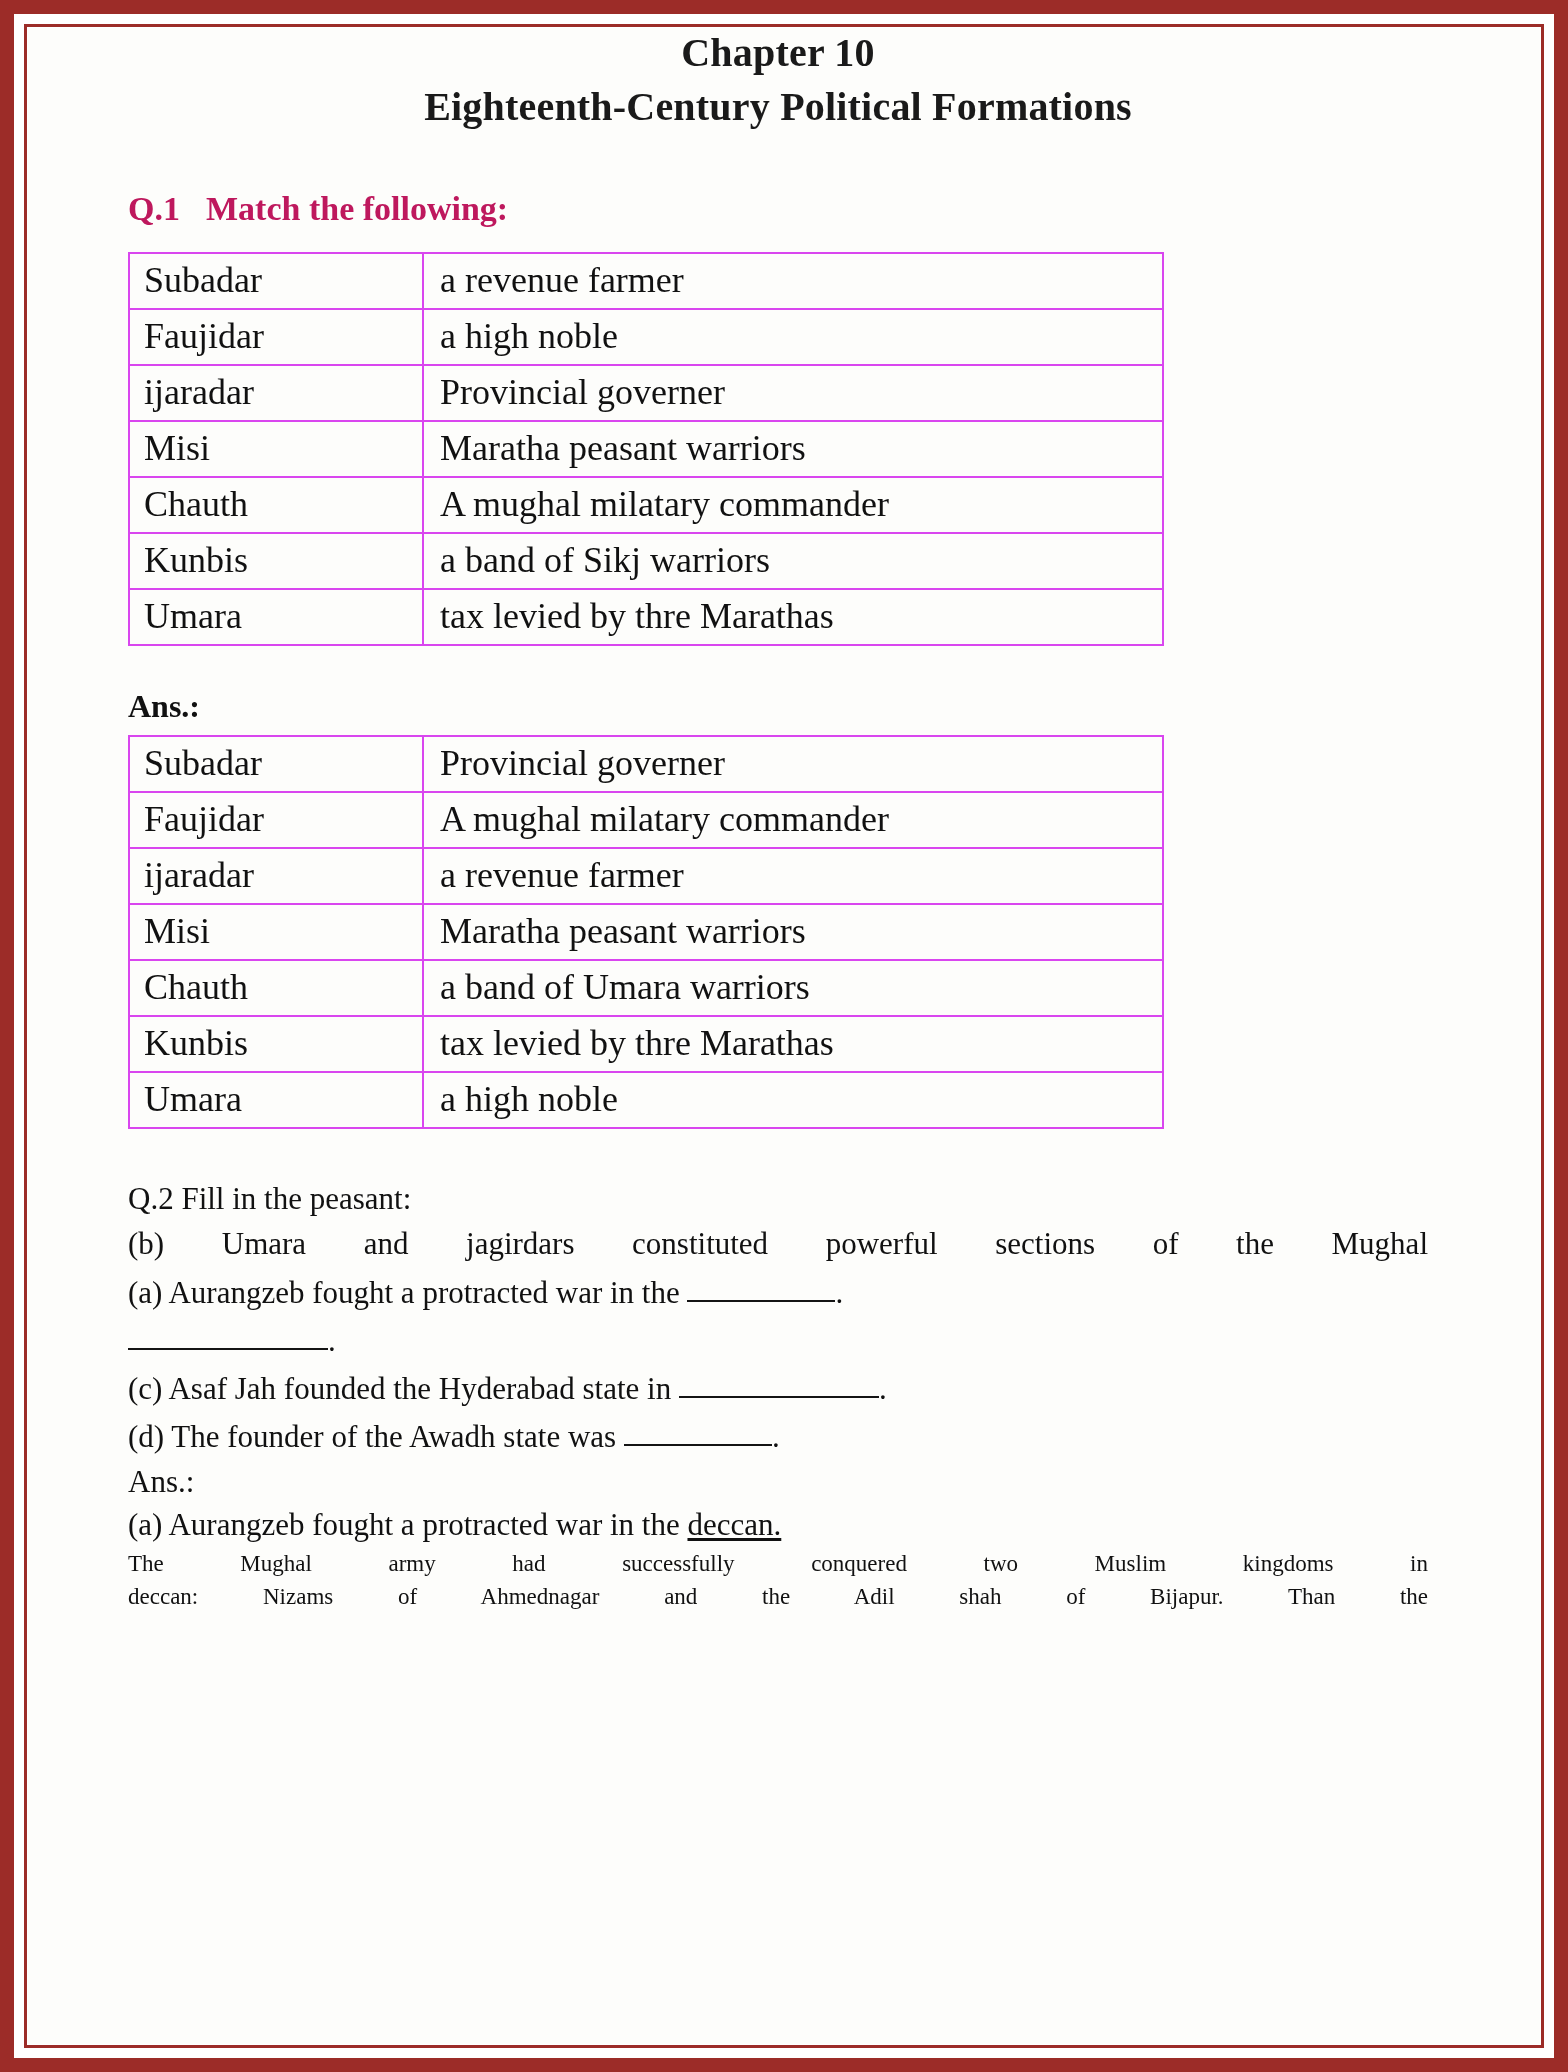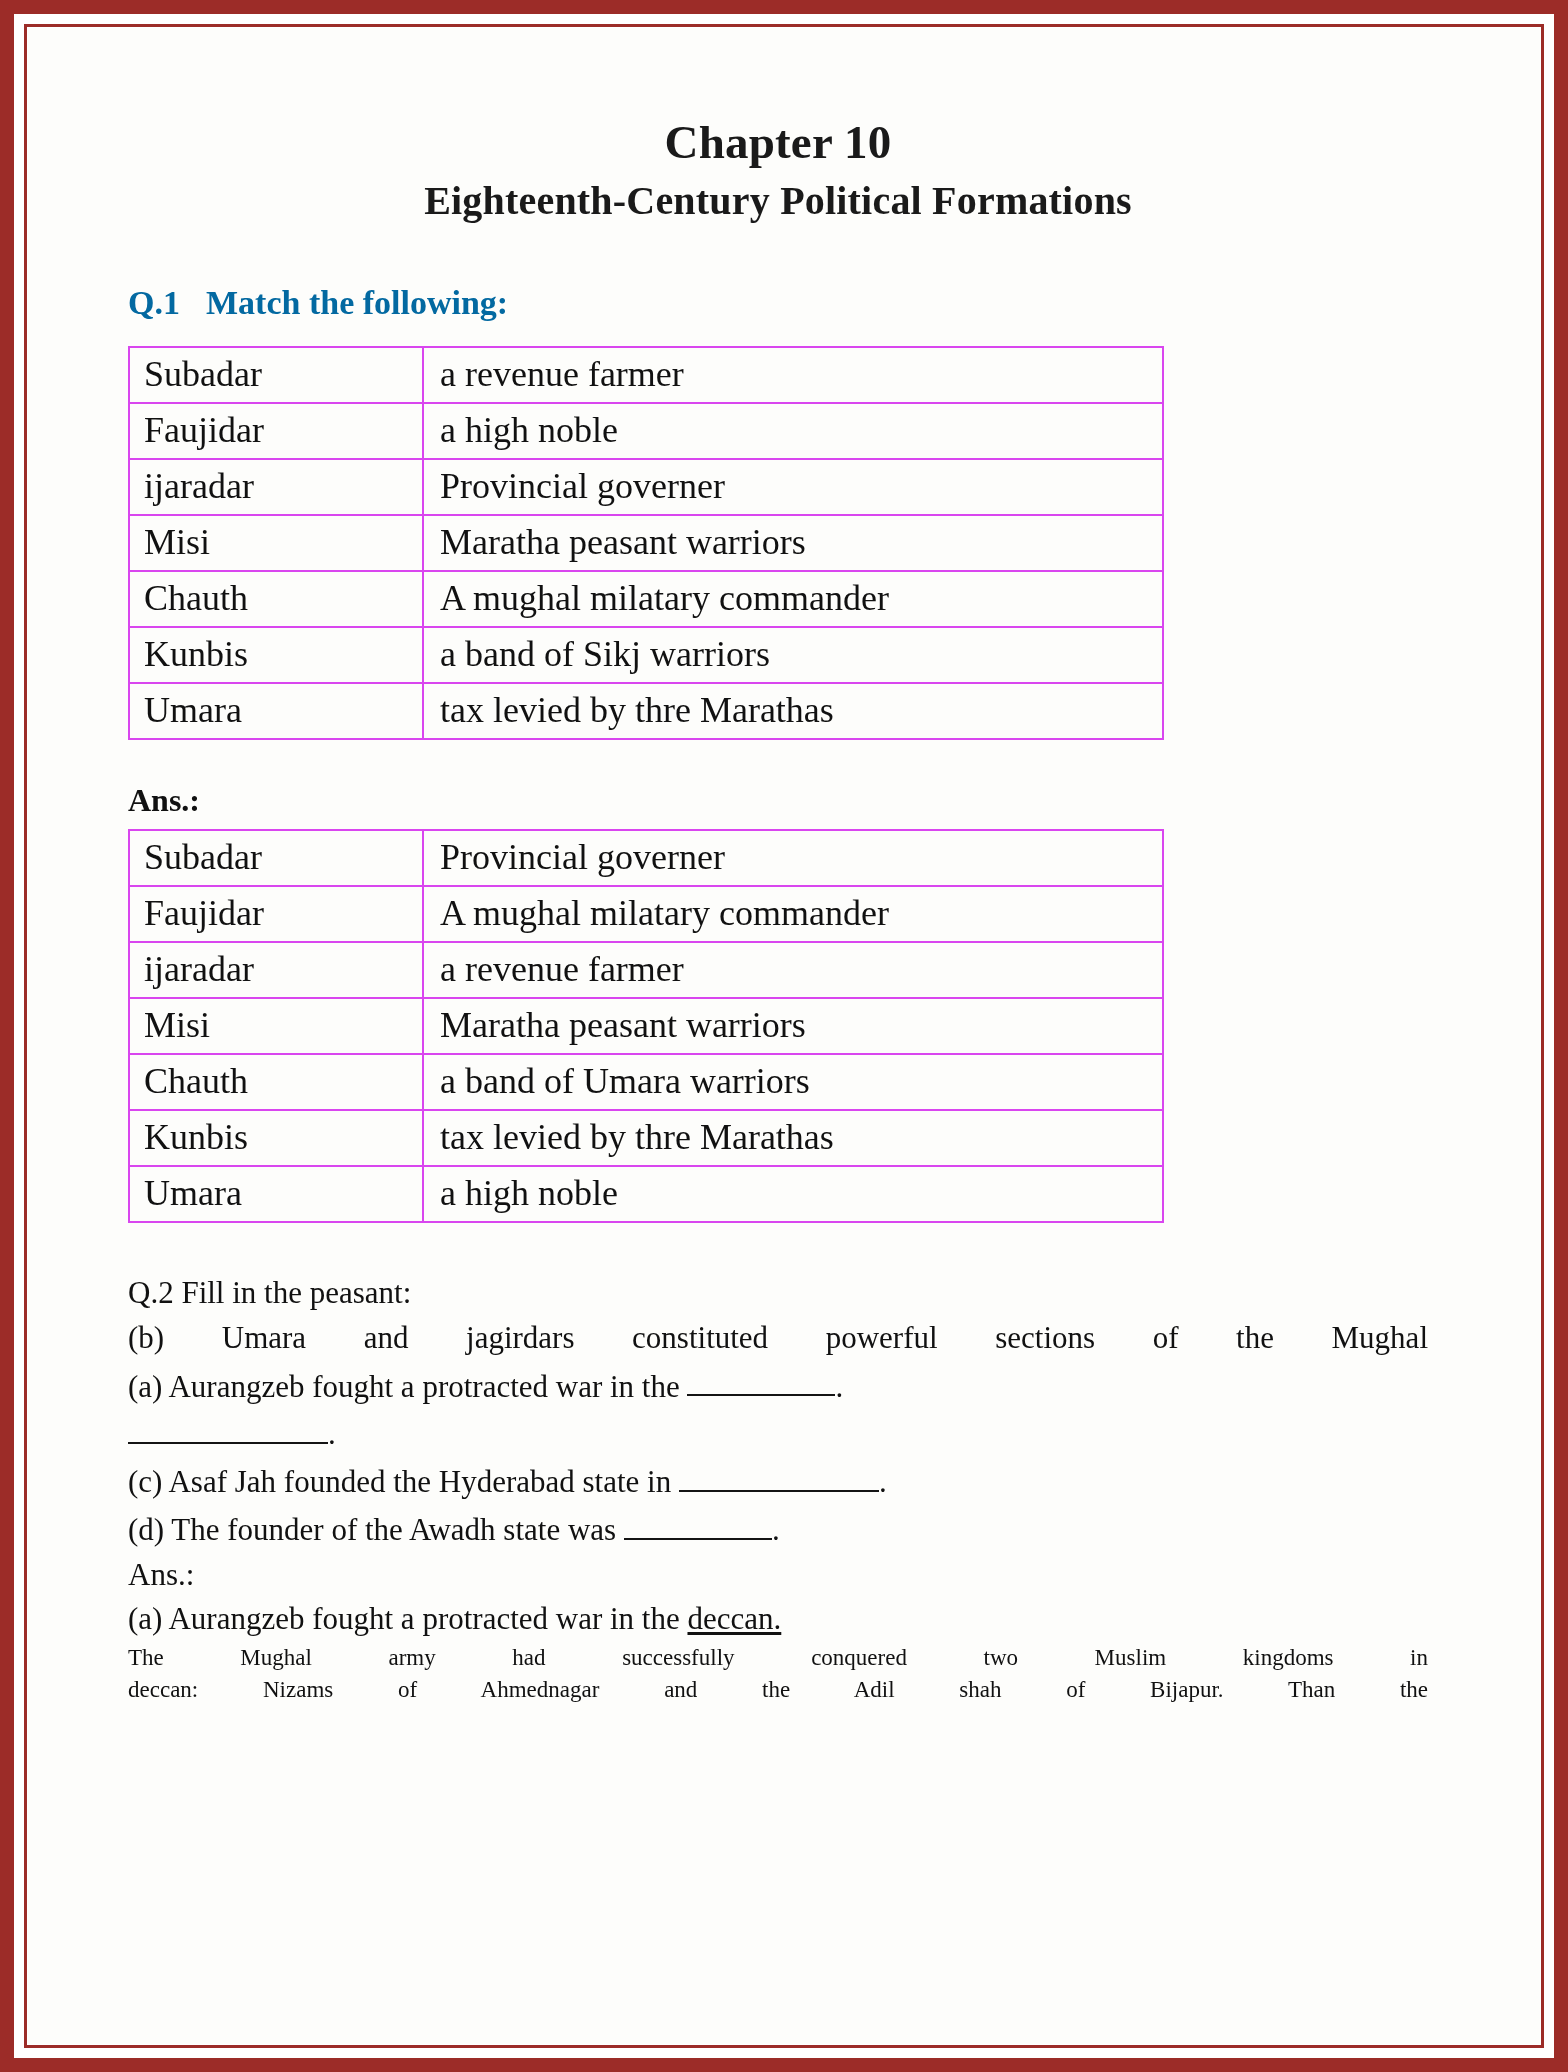--- a/index.html
+++ b/index.html
@@ -51,35 +51,34 @@
 
   
   .chapter-title,
   .chapter-subtitle {
     text-align: center;
     font-weight: bold;
     color: #1a1a1a;
     letter-spacing: 0.2px;
   }
   .chapter-title {
-    margin-top: 85px;
-    font-size: 47px;
+    font-size: 40px;
     line-height: 1.25;
   }
   .chapter-subtitle {
     font-size: 40px;
     line-height: 1.25;
     margin-top: 4px;
   }
 
   .q-heading {
     font-size: 34px;
     font-weight: bold;
     margin-top: 58px;
-    color: #0369a1;
+    color: #be185d;
   }
   .q-heading .q-num {
     display: inline-block;
     min-width: 78px;
   }
 
   .ans-label {
     font-size: 32px;
     font-weight: bold;
     margin-top: 42px;

